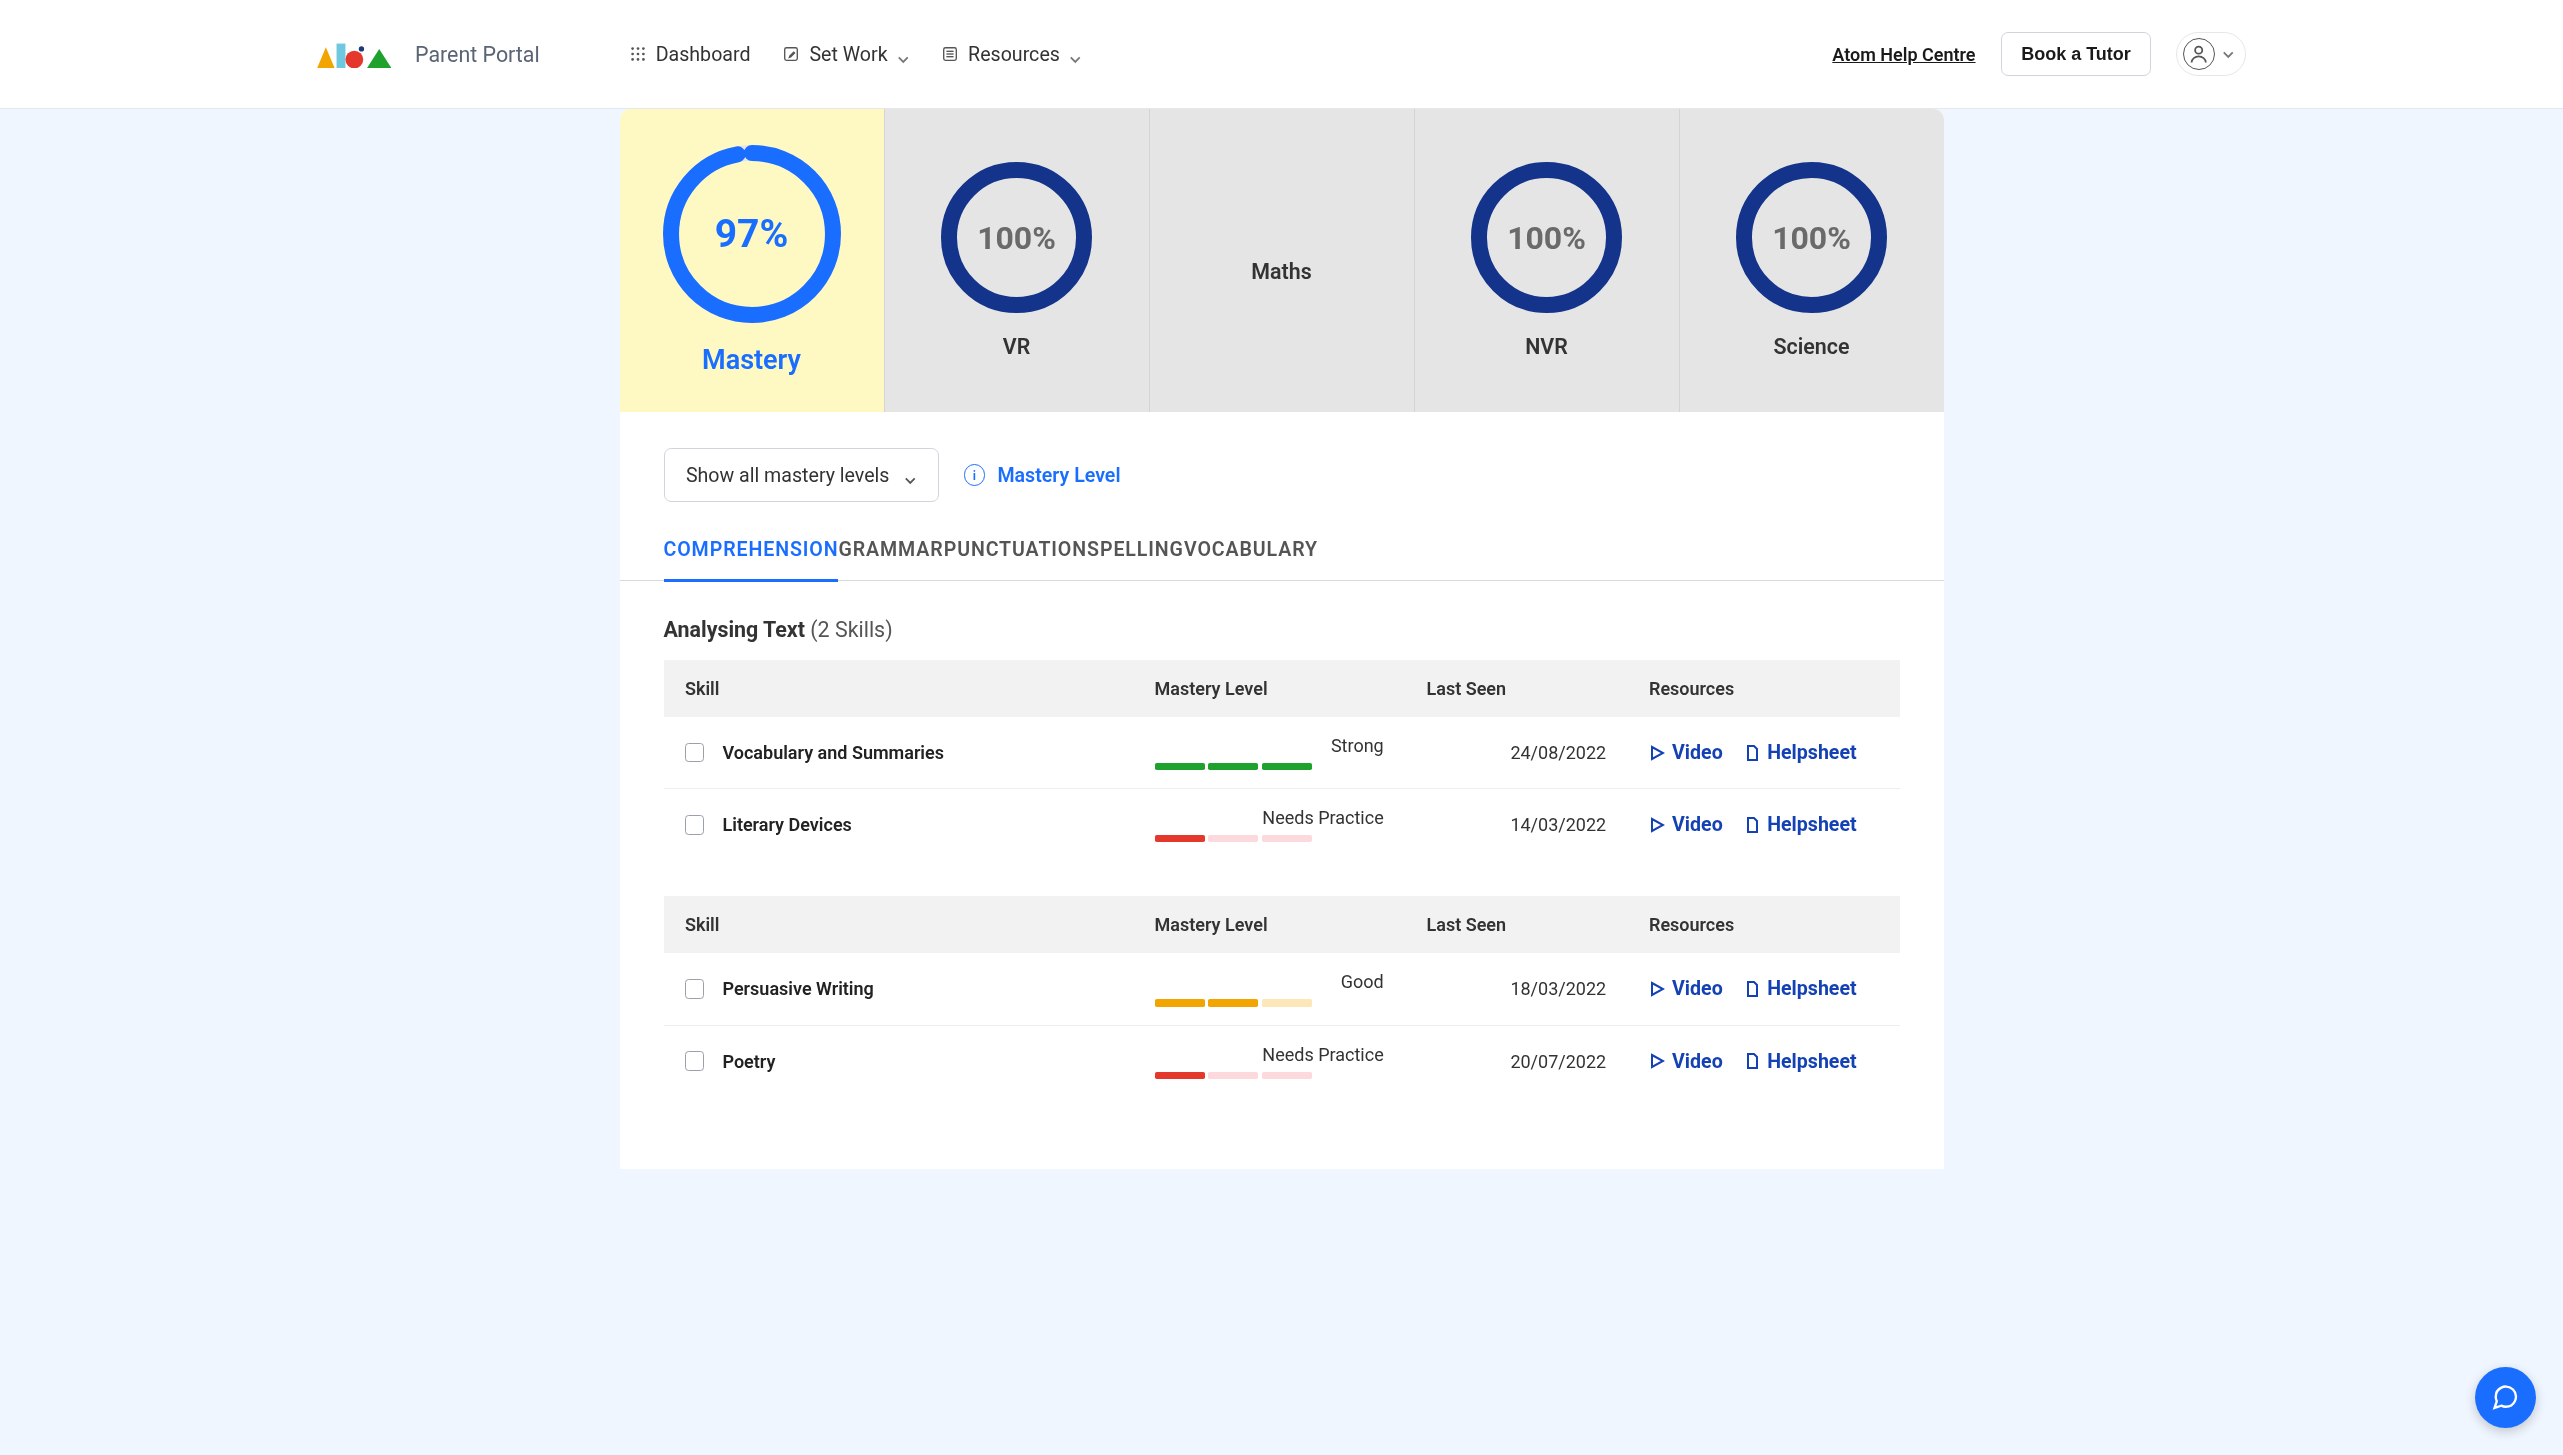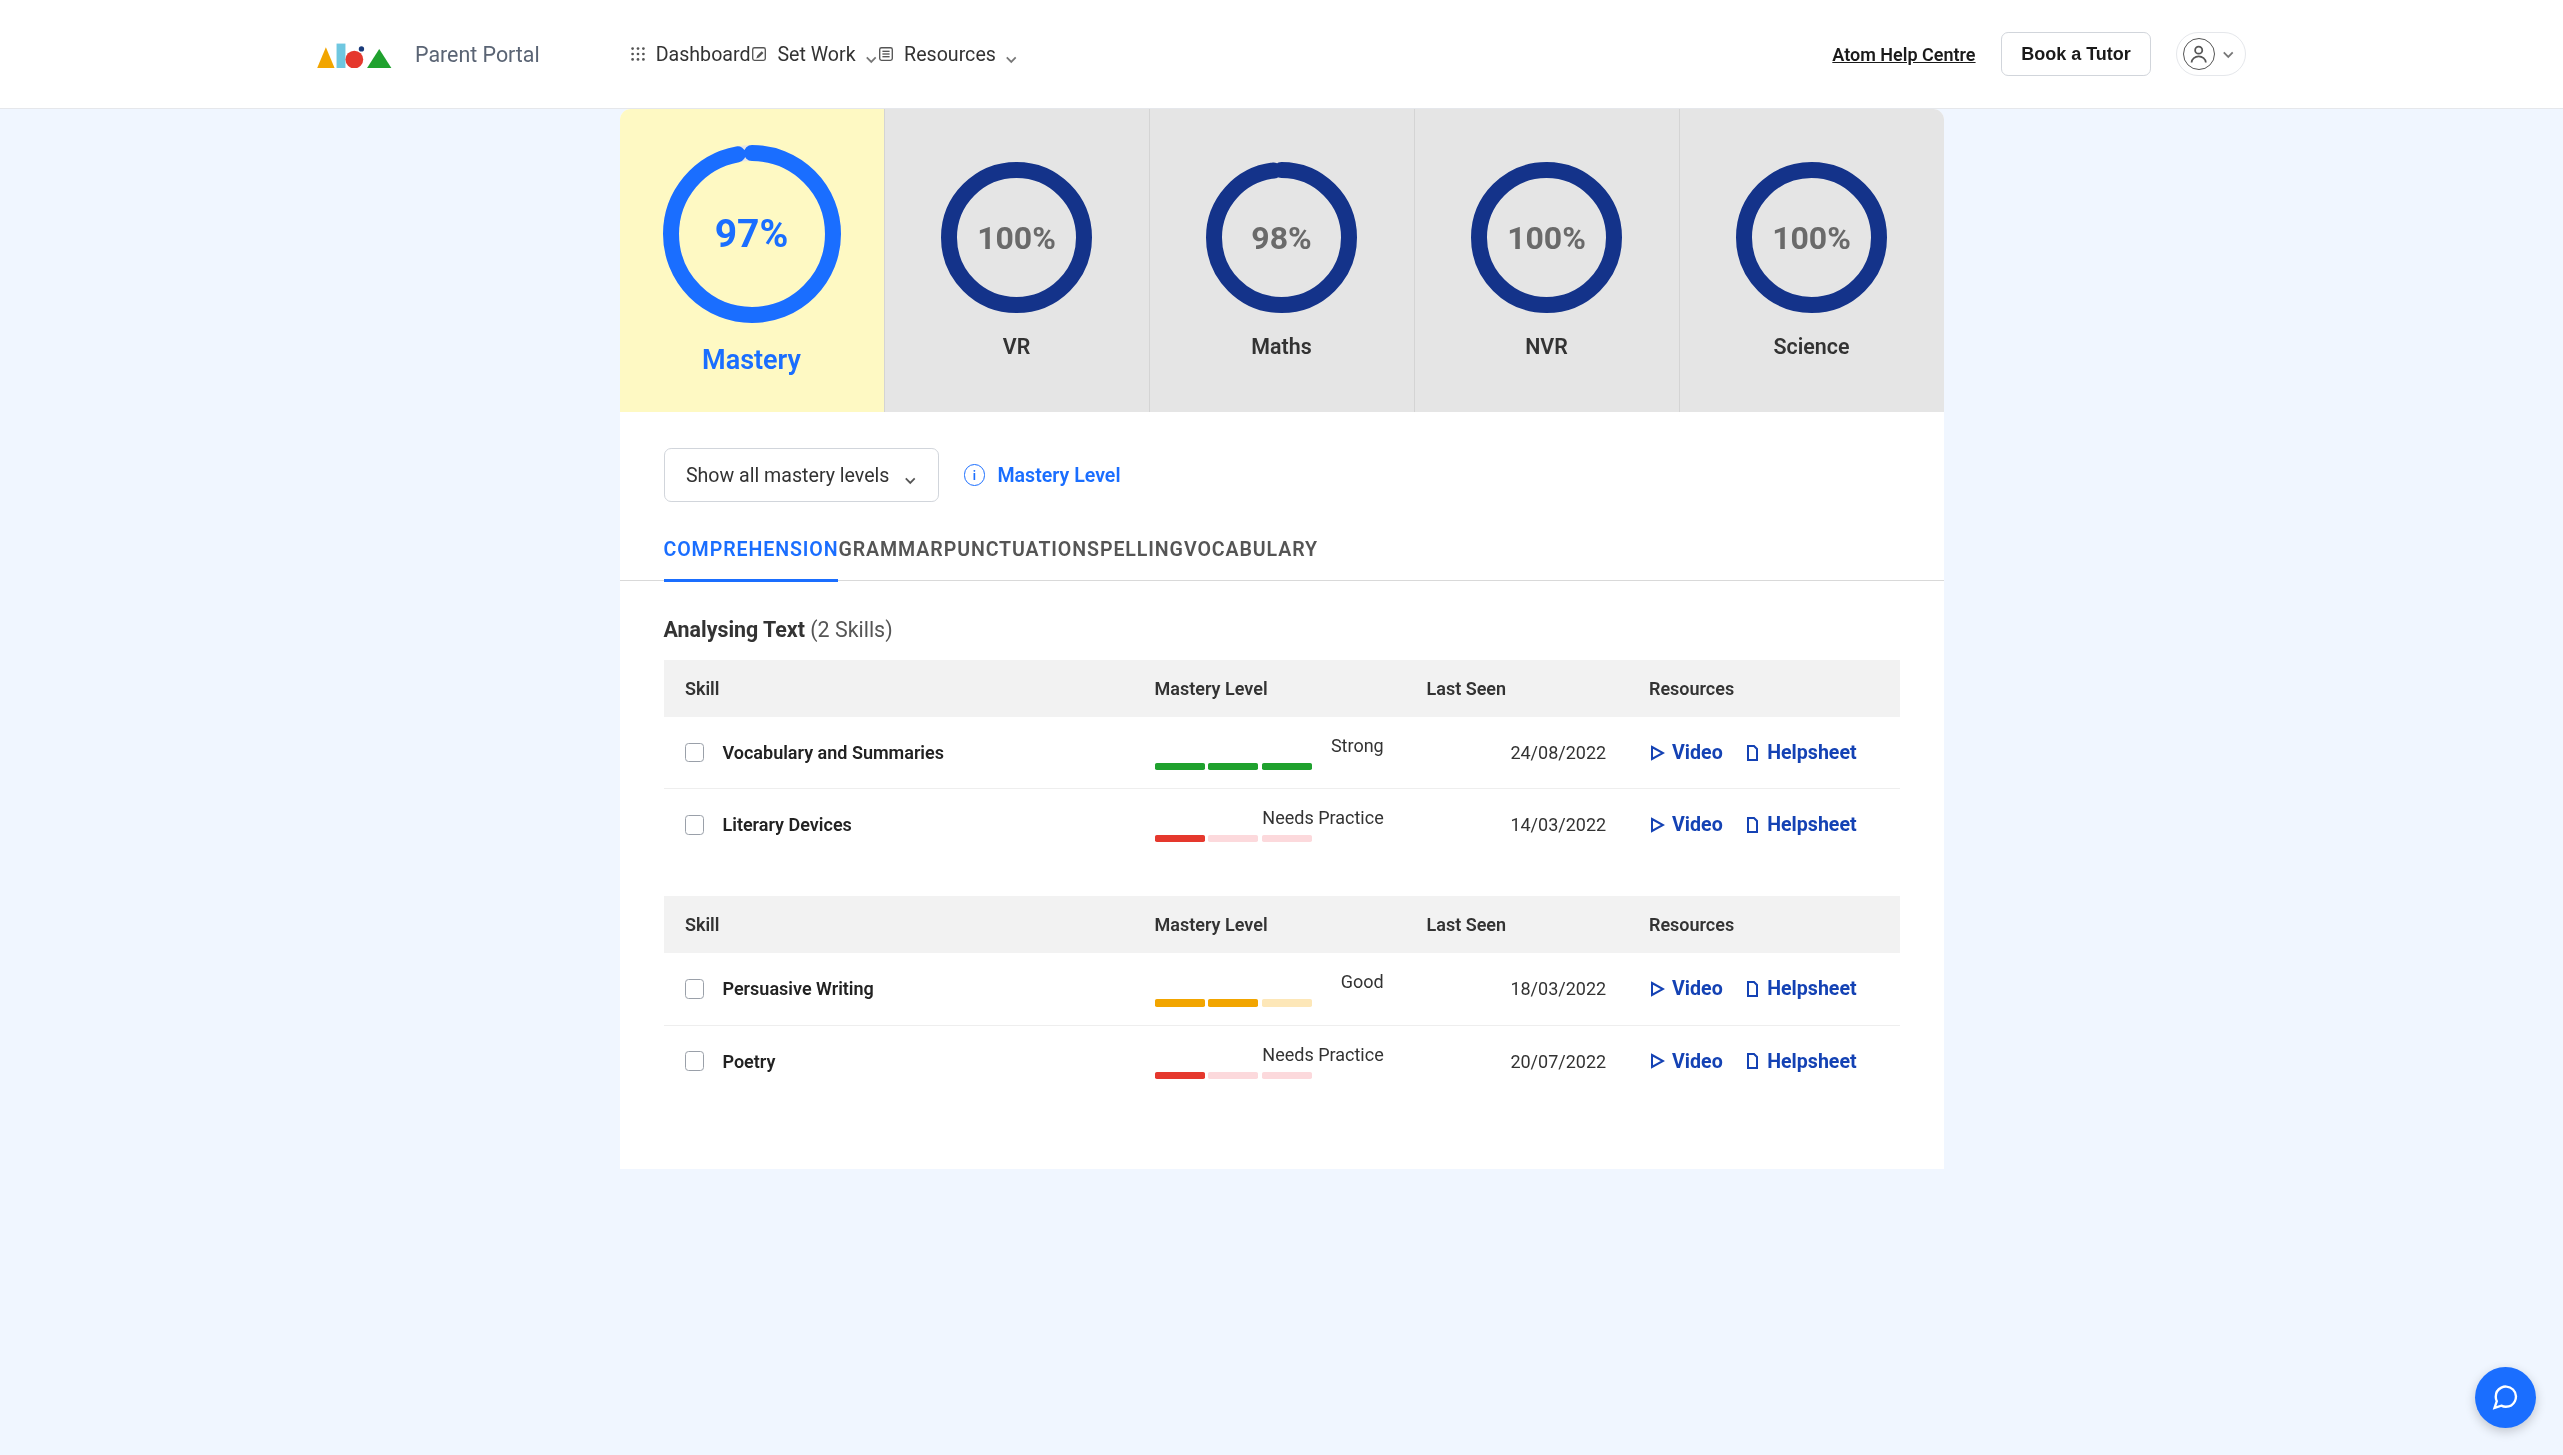--- a/index.html
+++ b/index.html
@@ -1,21 +1,21 @@
 <!DOCTYPE html>
 <html style="font-size:14.2px"><head>
 <meta charset="utf-8">
 <style>
 * { margin: 0; padding: 0; box-sizing: border-box; }
 body { font-family: -apple-system, BlinkMacSystemFont, "Segoe UI", Roboto, Helvetica, Arial, sans-serif; background: #f0f6ff; color: #333; }
 .header { background: #fff; border-bottom: 0.9px solid #e5e7eb; height: 109px; display: flex; align-items: center; padding: 0 317px; gap: 36px; }
 .logo { display: flex; align-items: center; gap: 18px; }
 .logo-mark { display: flex; align-items: flex-end; gap: 1.8px; height: 28.5px; }
 .logo-text { font-size: 21.4px; color: #5a6474; font-weight: 400; }
-.nav { display: flex; align-items: flex-end; margin-left: 53px; }
+.nav { display: flex; gap: 32px; align-items: flex-end; margin-left: 53px; }
 .nav-item { display: flex; align-items: center; gap: 9px; color: #333; font-size: 19.6px; cursor: pointer; }
 .nav-icon { width: 18px; height: 18px; display: inline-flex; }
 .chevron-down { width: 12.5px; height: 12.5px; }
 .header-right { margin-left: auto; display: flex; align-items: center; gap: 25px; }
 .help-link { font-size: 18px; font-weight: 600; color: #1a1a1a; cursor: pointer; text-decoration: underline; }
 .btn-tutor { border: 1.8px solid #d1d5db; background: #fff; padding: 10.7px 19.6px; font-size: 18px; font-weight: 600; border-radius: 7.1px; cursor: pointer; color: #1a1a1a; }
 .avatar-btn { display: flex; align-items: center; gap: 7.1px; border: 0.9px solid #e5e7eb; border-radius: 889px; padding: 5.3px 10.7px 5.3px 5.3px; cursor: pointer; background: #fff; }
 .avatar { width: 32px; height: 32px; border-radius: 50%; border: 1.8px solid #555; display: flex; align-items: center; justify-content: center; }
 
 .container { max-width: 1958px; margin: 0 auto; padding: 0 317px; }
@@ -170,27 +170,20 @@
     <div class="progress-ring" style="width:151px;height:151px">
       <svg width="151" height="151" viewBox="0 0 170 170">
         <circle cx="85" cy="85" r="76" stroke="#e5e5e5" stroke-width="18" fill="none"></circle>
         <circle cx="85" cy="85" r="76" stroke="#14338a" stroke-width="18" fill="none" stroke-dasharray="477.5220833456485" stroke-dashoffset="0" stroke-linecap="round"></circle>
       </svg>
       <div class="progress-label">100%</div>
     </div>
     <div class="subject-name">VR</div>
       </div>
       <div class="subject-tab">
-    <div class="progress-ring" style="width:151px;height:151px">
-      <svg width="151" height="151" viewBox="0 0 170 170">
-        <circle cx="85" cy="85" r="76" stroke="#e5e5e5" stroke-width="18" fill="none"></circle>
-        <circle cx="85" cy="85" r="76" stroke="#14338a" stroke-width="18" fill="none" stroke-dasharray="477.5220833456485" stroke-dashoffset="9.55044166691298" stroke-linecap="round"></circle>
-      </svg>
-      <div class="progress-label">98%</div>
-    </div>
     <div class="subject-name">Maths</div>
       </div>
       <div class="subject-tab">
     <div class="progress-ring" style="width:151px;height:151px">
       <svg width="151" height="151" viewBox="0 0 170 170">
         <circle cx="85" cy="85" r="76" stroke="#e5e5e5" stroke-width="18" fill="none"></circle>
         <circle cx="85" cy="85" r="76" stroke="#14338a" stroke-width="18" fill="none" stroke-dasharray="477.5220833456485" stroke-dashoffset="0" stroke-linecap="round"></circle>
       </svg>
       <div class="progress-label">100%</div>
     </div>

